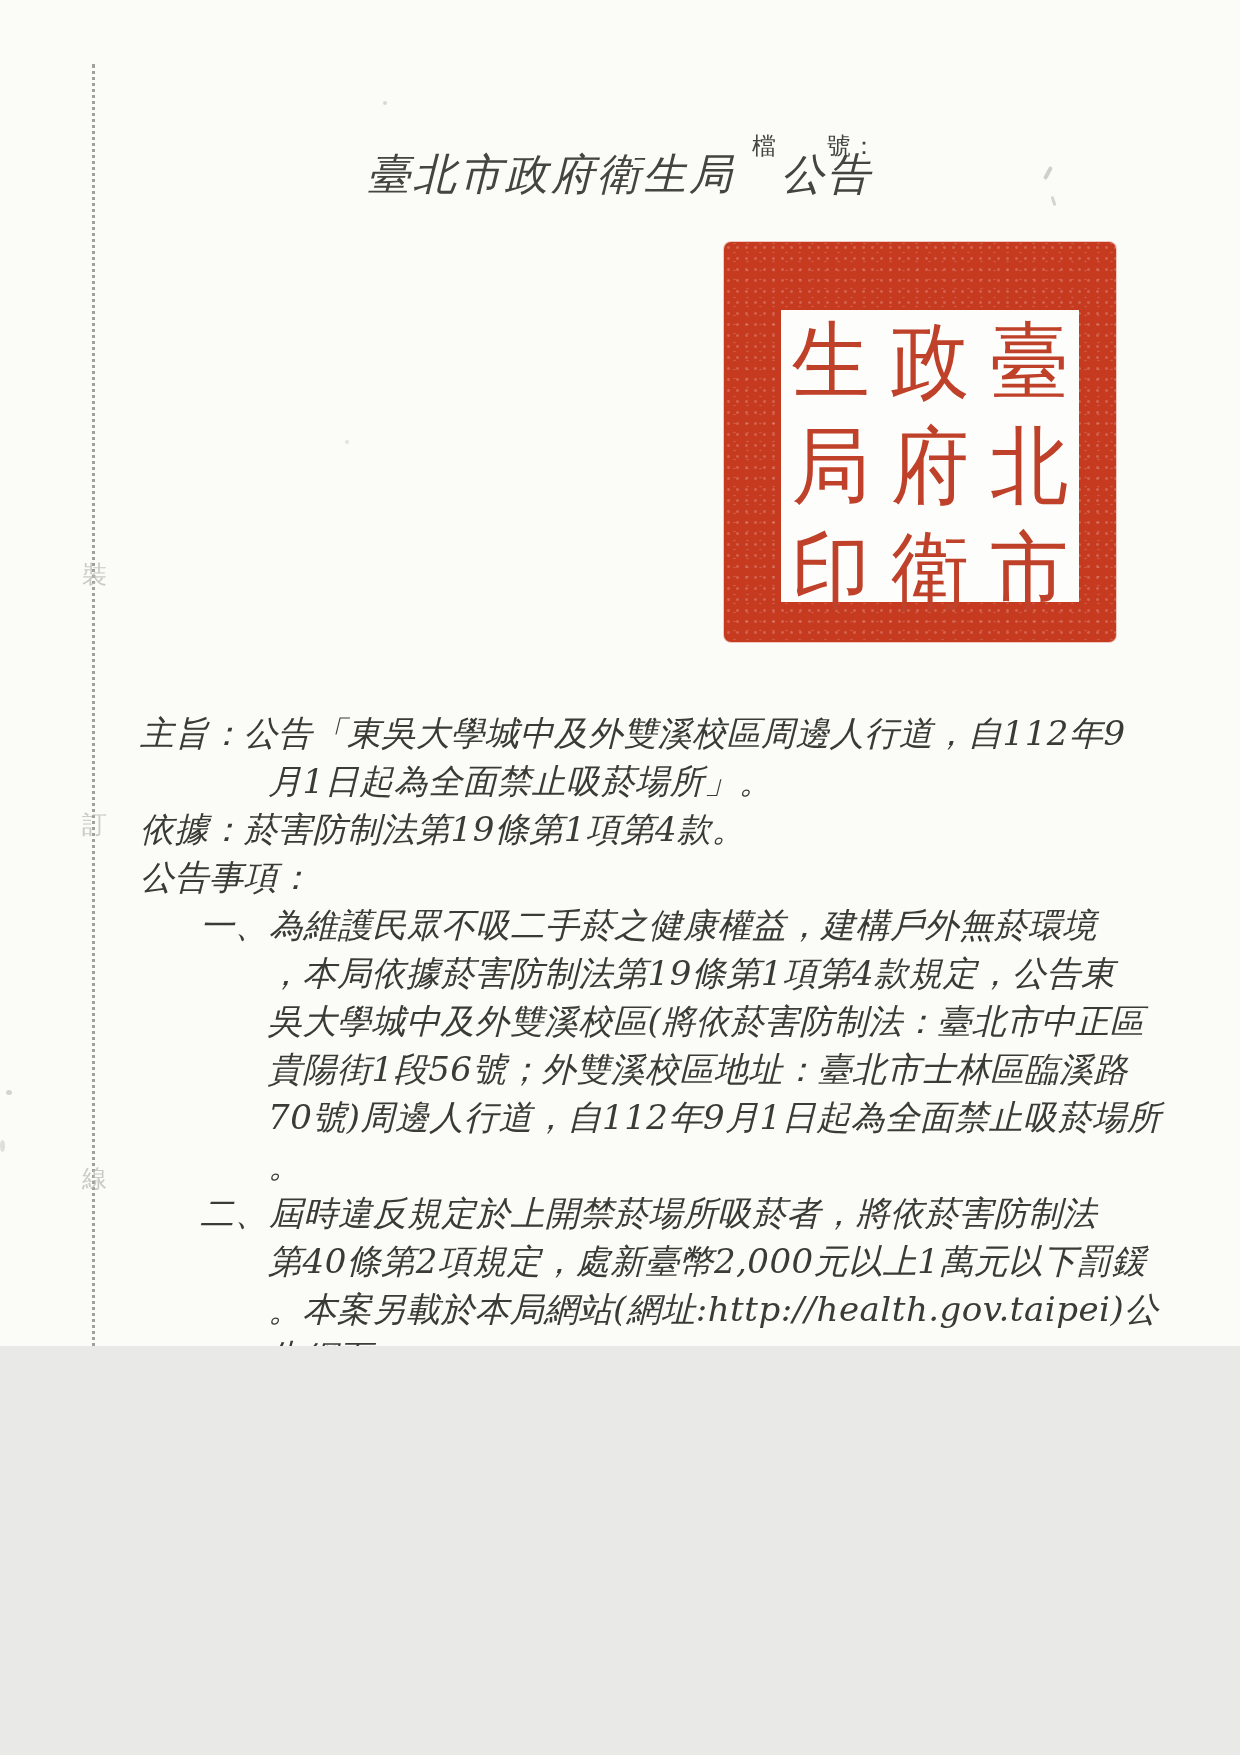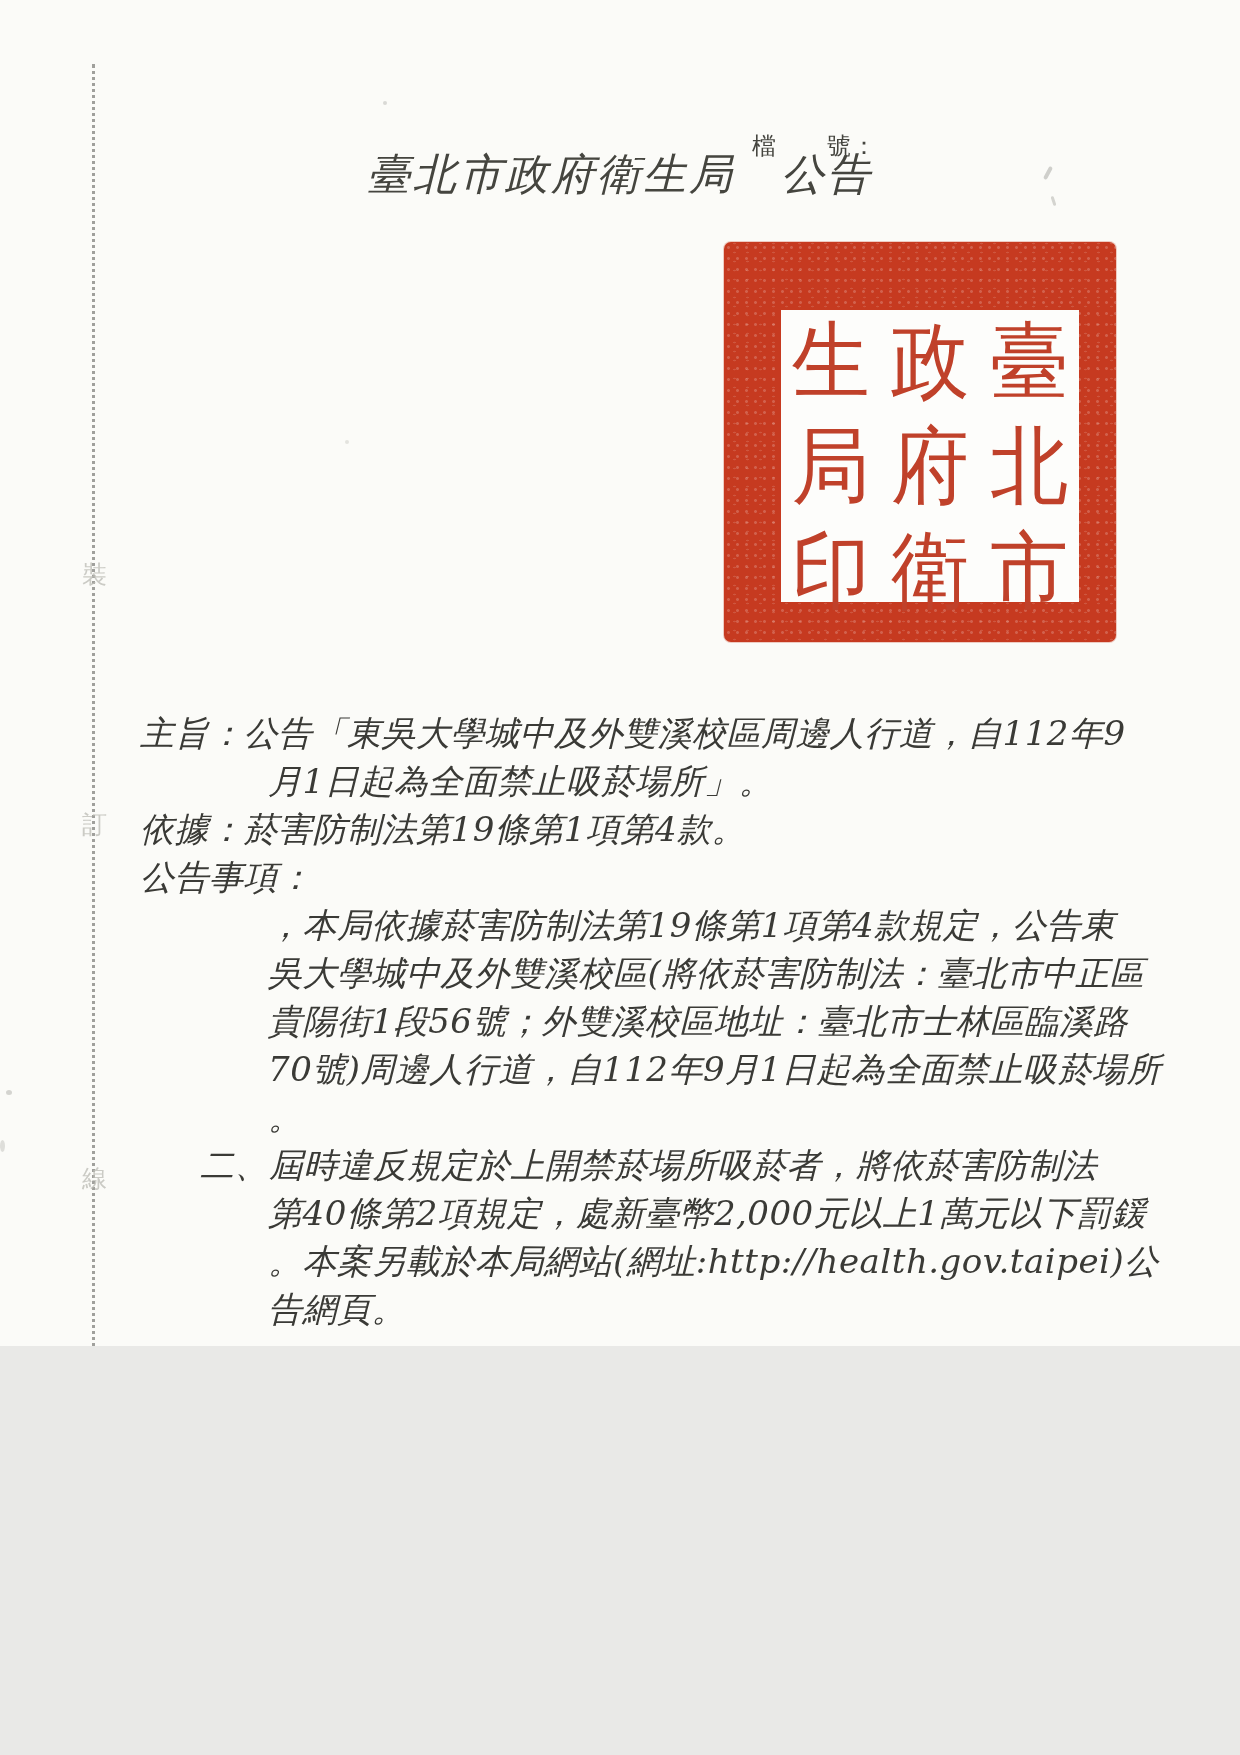--- a/index.html
+++ b/index.html
@@ -142,20 +142,21 @@
       <span class="sp-ju">局</span>
       <span class="sp-yin">印</span>
     </div>
   </div>
 
   <div class="body-text">
       <div class="bline i0">主旨：公告「東吳大學城中及外雙溪校區周邊人行道，自112年9</div>
       <div class="bline i2">月1日起為全面禁止吸菸場所」。</div>
       <div class="bline i0">依據：菸害防制法第19條第1項第4款。</div>
       <div class="bline i0">公告事項：</div>
+      <div class="bline i1">一、為維護民眾不吸二手菸之健康權益，建構戶外無菸環境</div>
       <div class="bline i2">，本局依據菸害防制法第19條第1項第4款規定，公告東</div>
       <div class="bline i2">吳大學城中及外雙溪校區(將依菸害防制法：臺北市中正區</div>
       <div class="bline i2">貴陽街1段56號；外雙溪校區地址：臺北市士林區臨溪路</div>
       <div class="bline i2">70號)周邊人行道，自112年9月1日起為全面禁止吸菸場所</div>
       <div class="bline i2">。</div>
       <div class="bline i1">二、屆時違反規定於上開禁菸場所吸菸者，將依菸害防制法</div>
       <div class="bline i2">第40條第2項規定，處新臺幣2,000元以上1萬元以下罰鍰</div>
       <div class="bline i2">。本案另載於本局網站(網址:http://health.gov.taipei)公</div>
       <div class="bline i2">告網頁。</div>
     </div>

